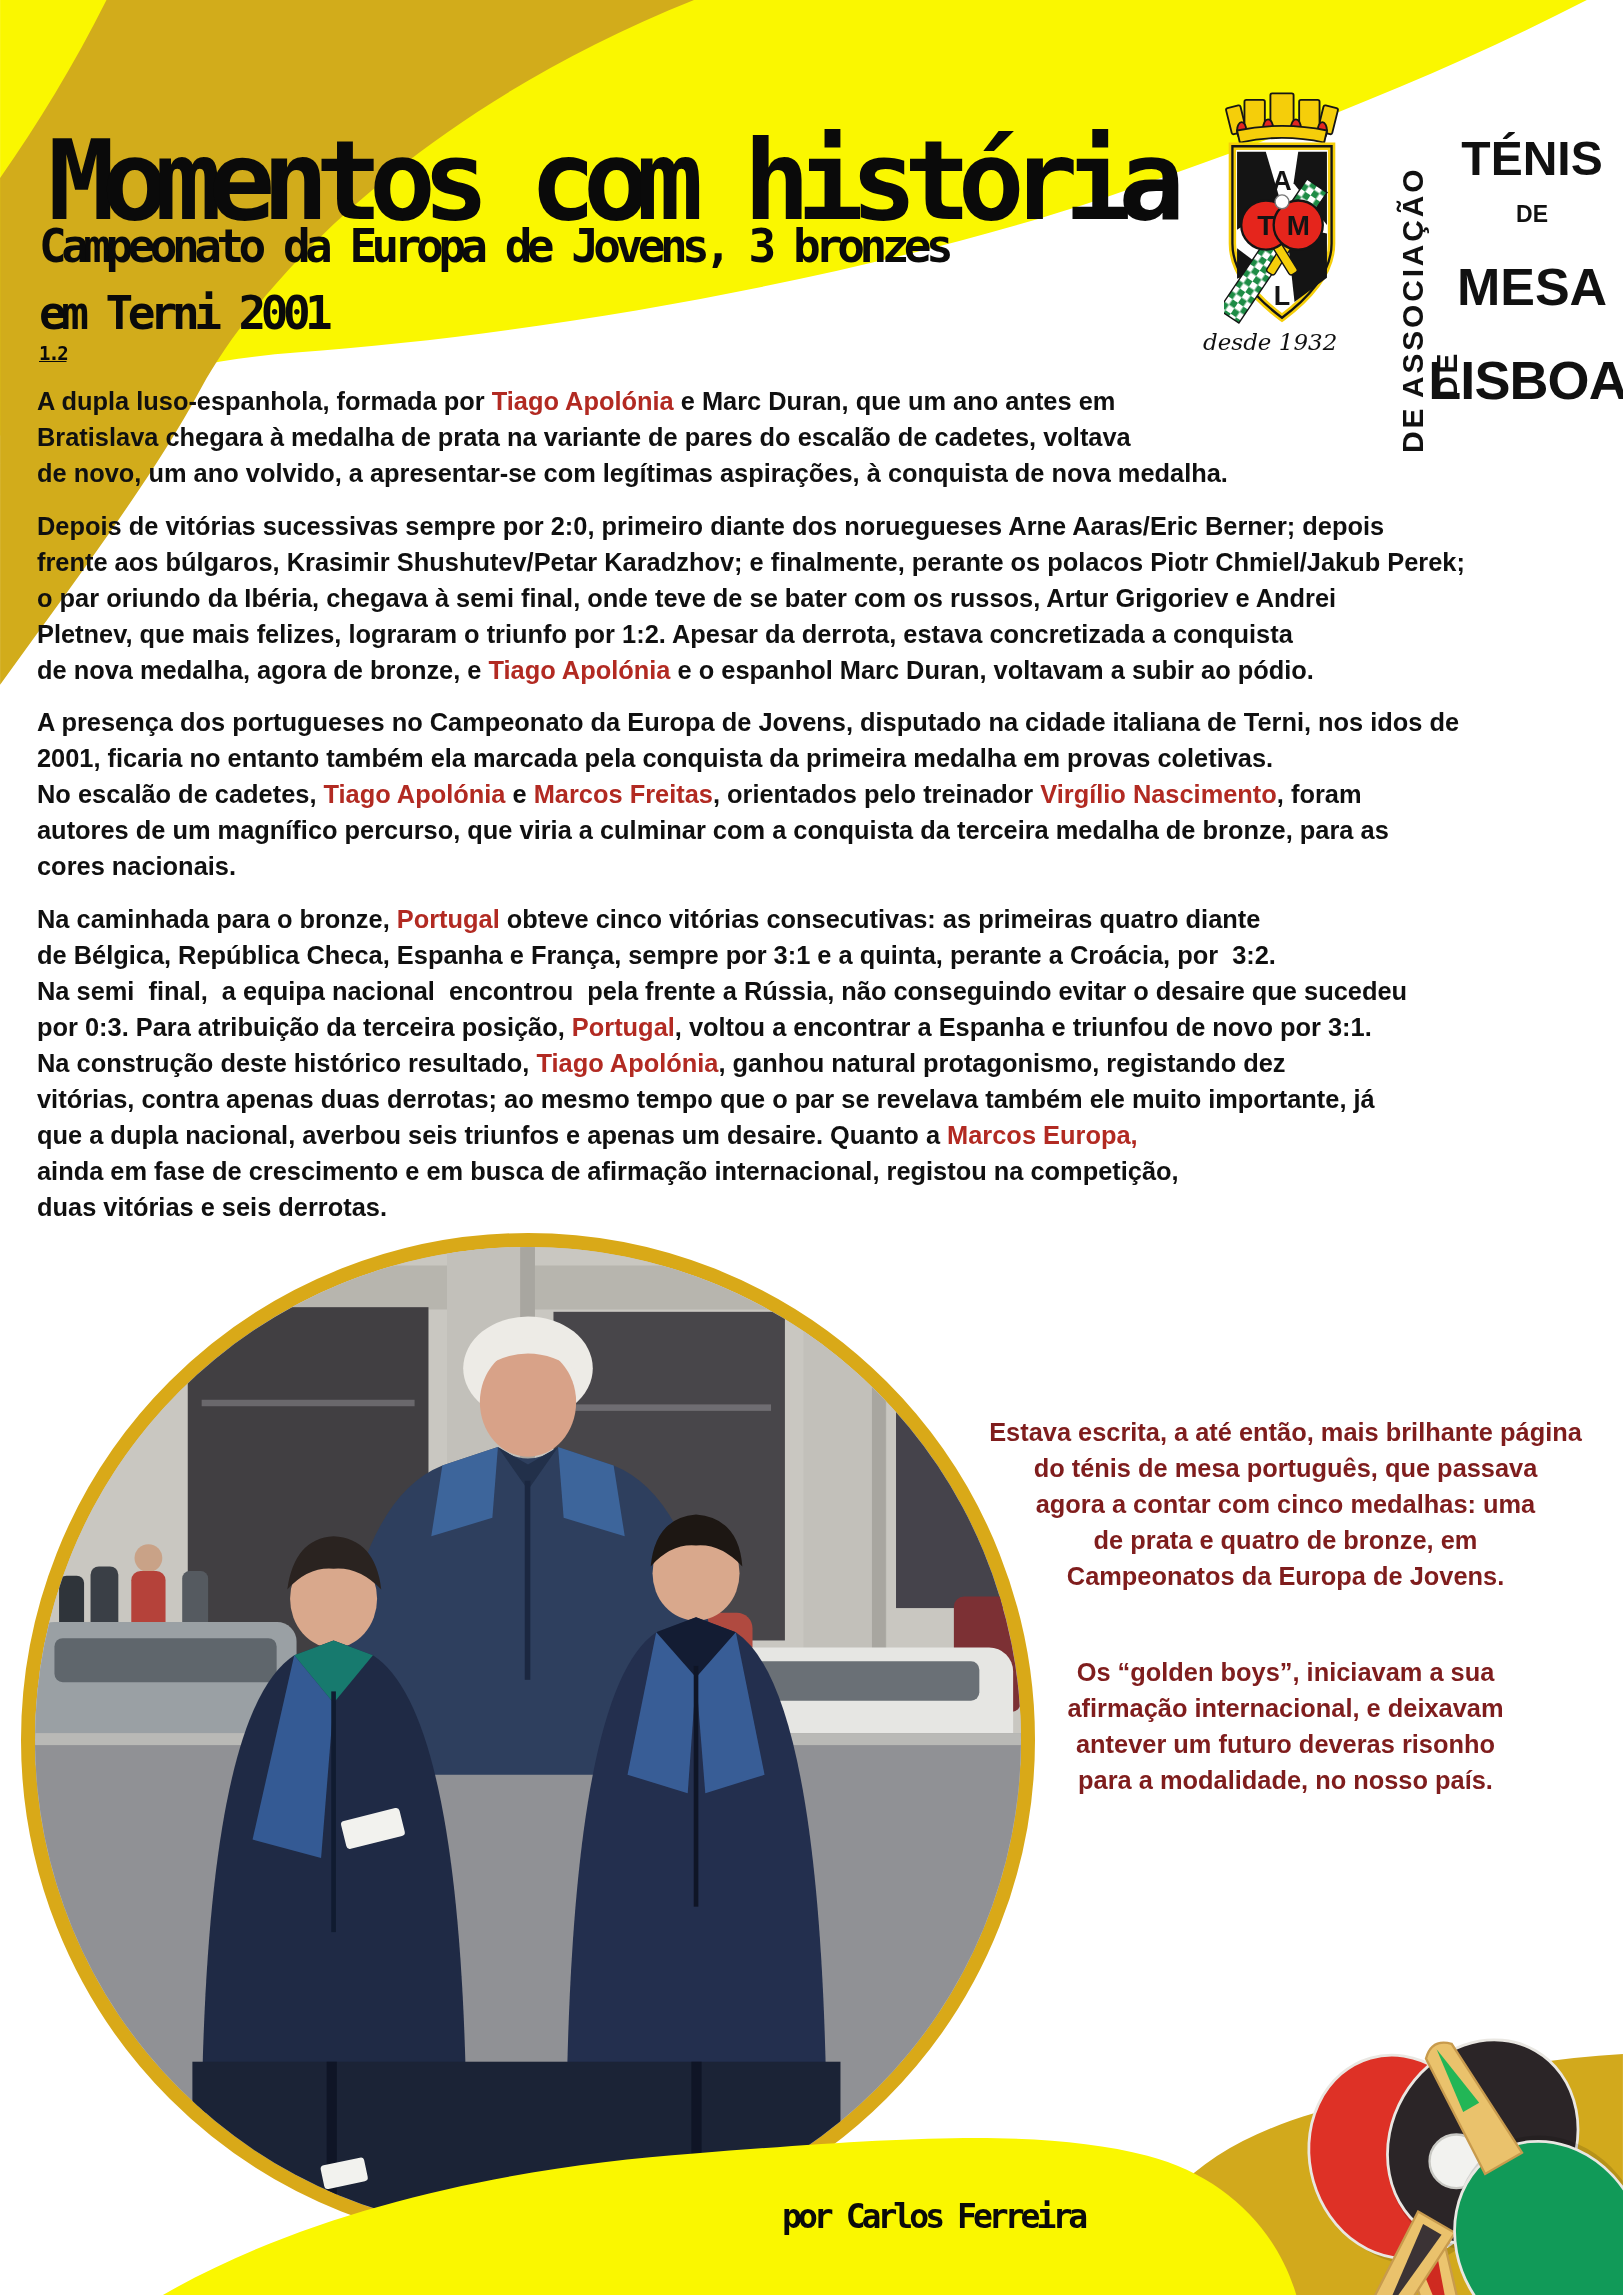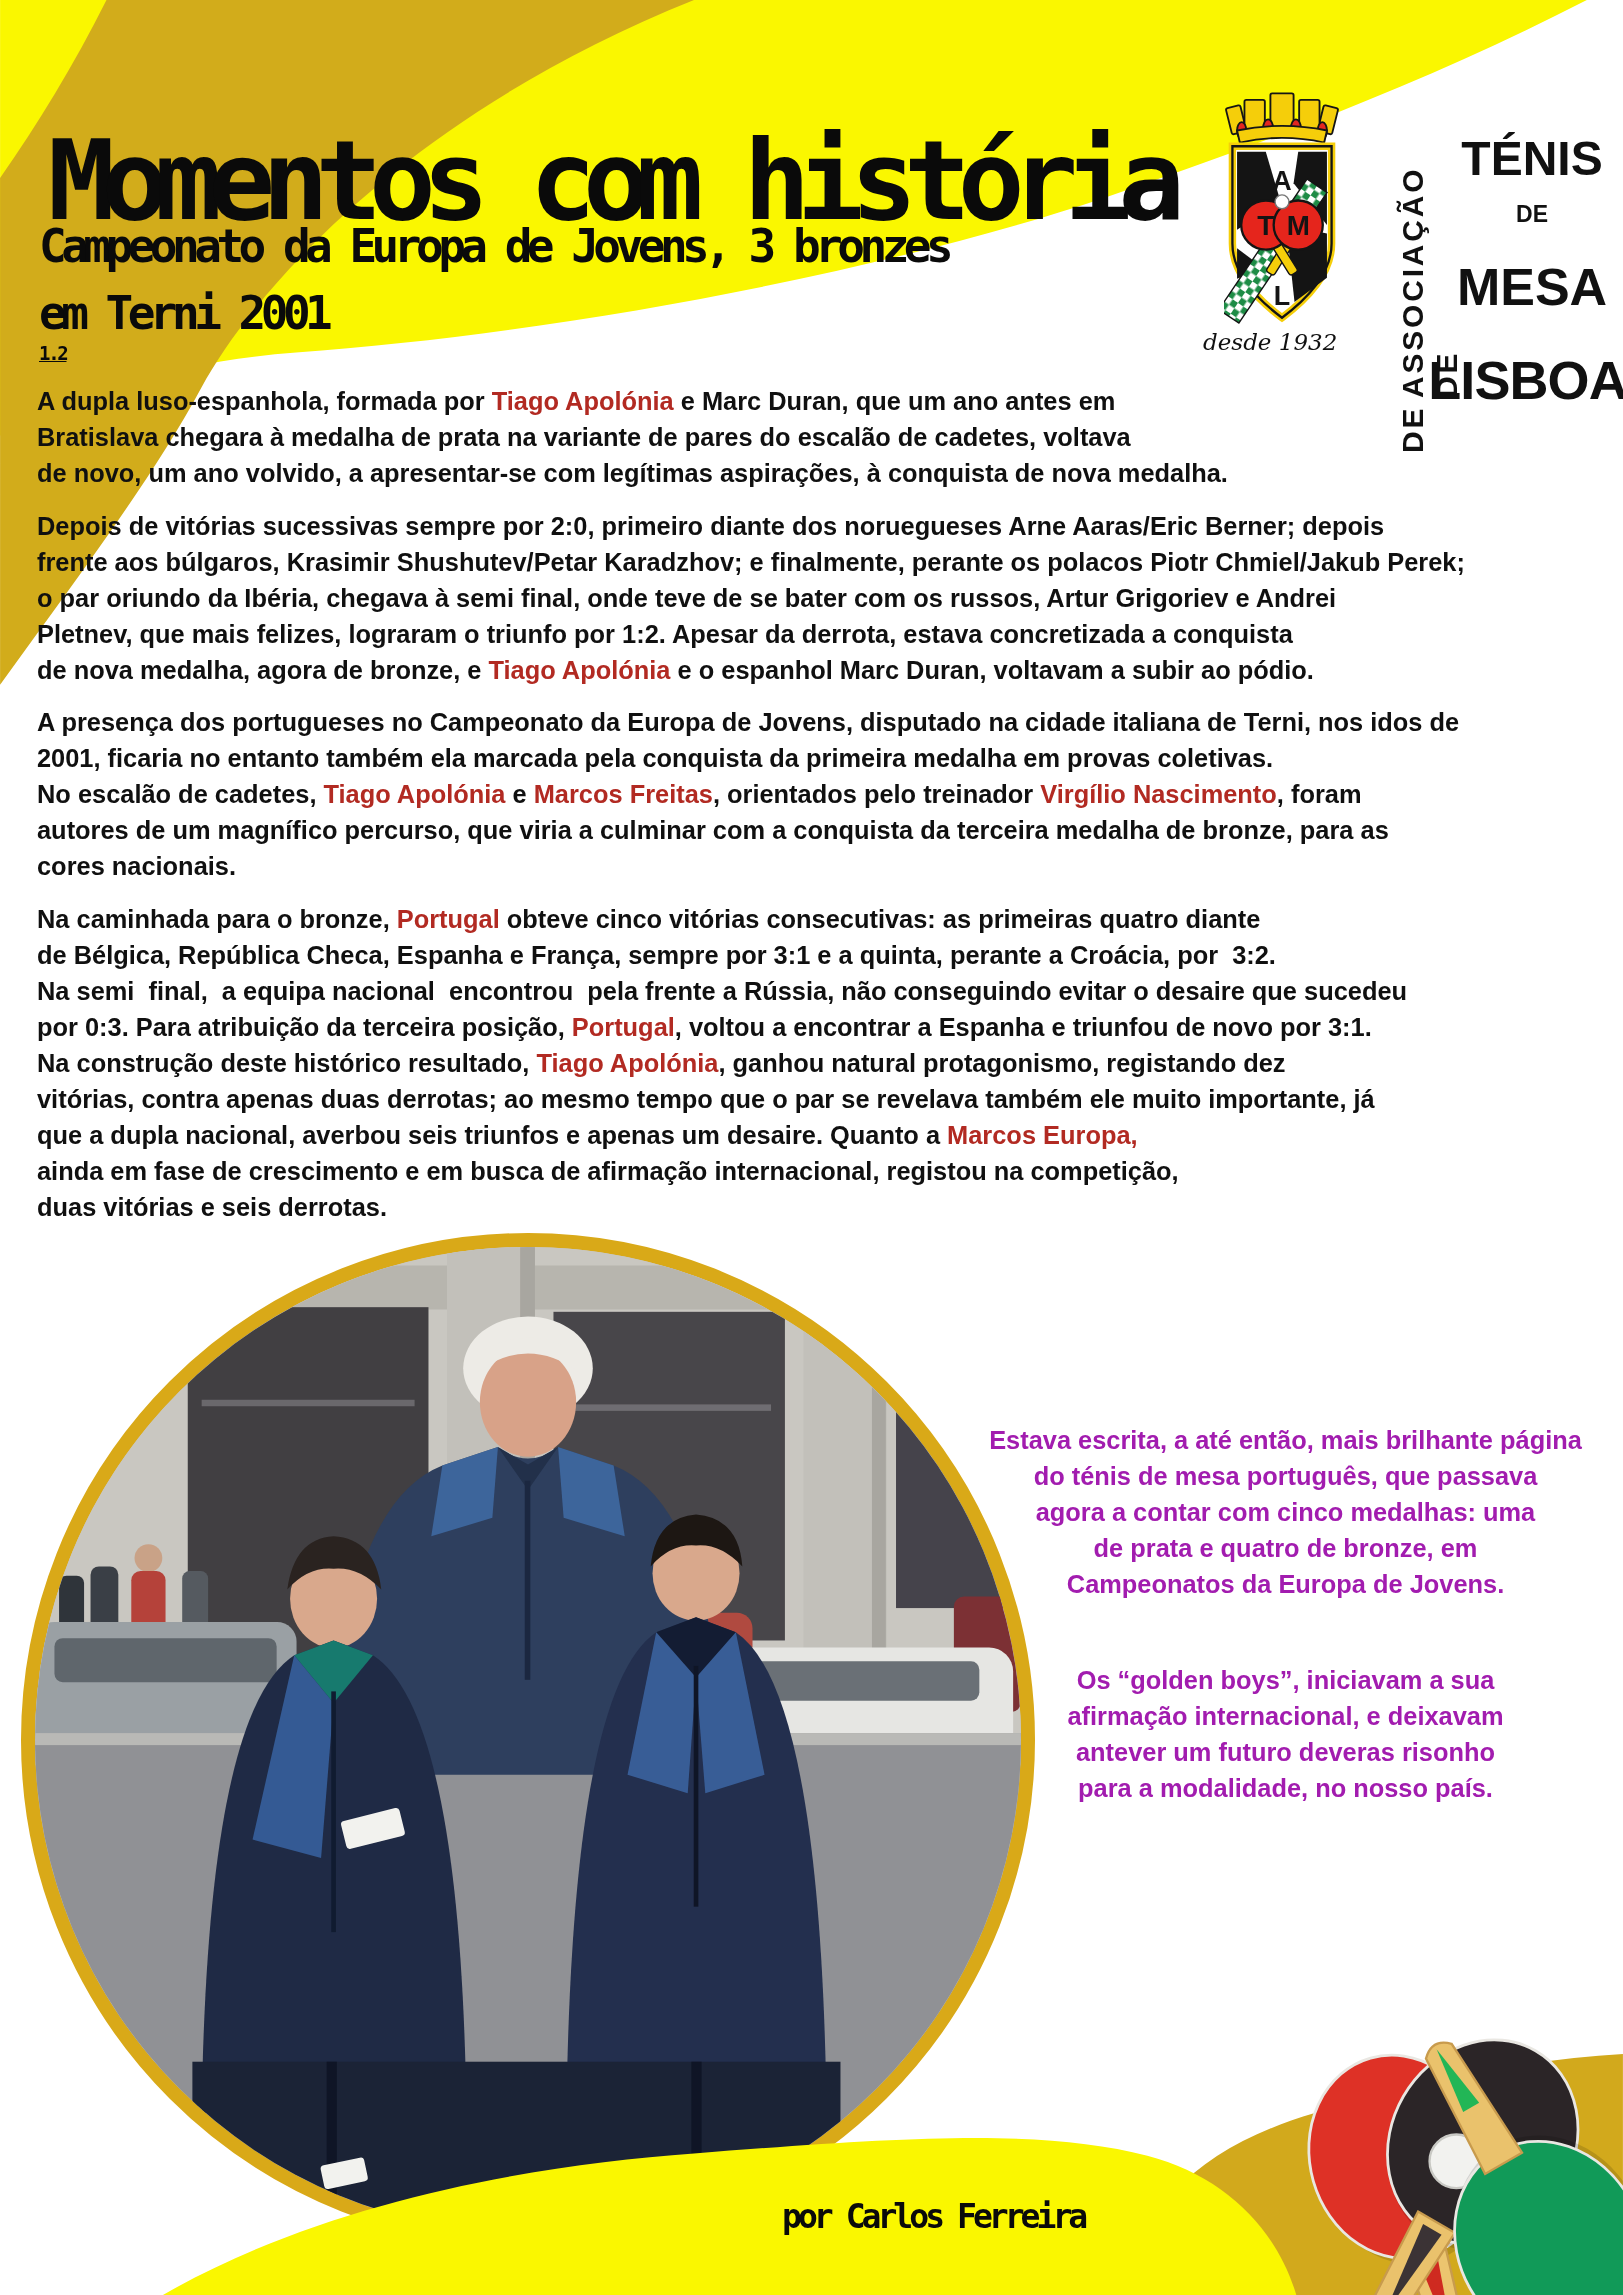--- a/index.html
+++ b/index.html
@@ -17,21 +17,21 @@
   .version{left:39px;top:343px;font-size:19px;line-height:1.1;z-index:6;text-decoration:underline;}
   .byline{left:782px;top:2199px;font-size:33px;line-height:1.1;white-space:nowrap;z-index:8;}
 
   
   .article{left:37px;top:383px;width:1549px;z-index:5;}
   .article p{white-space:pre;font-weight:bold;font-size:25.4px;line-height:36px;margin:0;color:#101010;}
   .article p + p{margin-top:16.7px;}
   .red{color:#B22A22;}
 
   .sidecol{left:951px;top:1410px;width:669px;z-index:5;}
-  .sidecol p{white-space:pre;text-align:center;font-weight:bold;font-size:25.4px;line-height:36px;margin:12px;color:#a21caf;}
+  .sidecol p{white-space:pre;text-align:center;font-weight:bold;font-size:25.4px;line-height:36px;margin:4px;color:#7f1d1d;}
   .sidecol p + p{margin-top:60px;}
 
   
   .crest{left:1224px;top:86px;width:116px;height:241px;z-index:6;}
   .since{left:1203px;top:329px;width:157px;text-align:left;z-index:6;
          font-family:"DejaVu Serif",serif;font-style:italic;font-size:23px;color:#111;}
   .vert{writing-mode:vertical-rl;transform:rotate(180deg);font-weight:bold;color:#111;
         letter-spacing:2.8px;z-index:6;}
   .vert-main{left:1396px;top:115px;width:36px;height:283px;font-size:30px;}
   .vert-de{left:1396px;top:402px;width:36px;height:51px;font-size:30px;}

